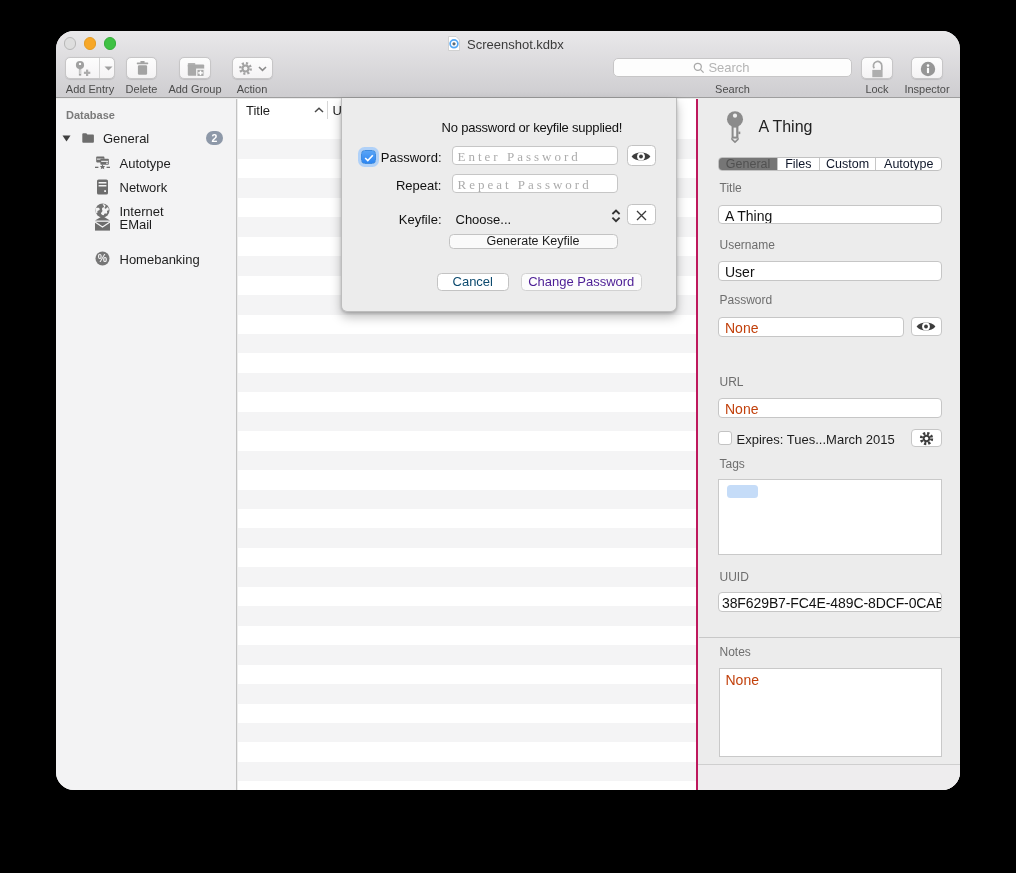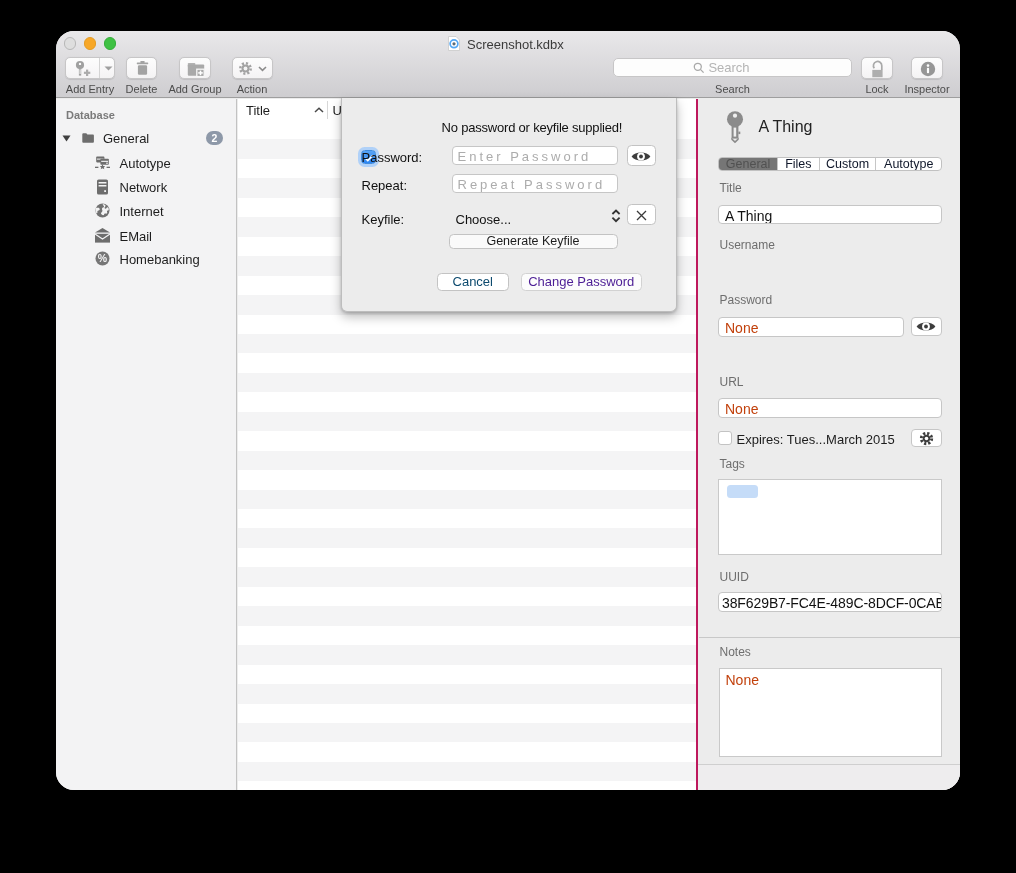--- a/index.html
+++ b/index.html
@@ -24,22 +24,22 @@
 #insp{position:absolute;left:639.5px;top:68px;right:0;bottom:0;background:#ececec;border-left:2px solid #be185d;font-size:13px}
 .ilab{position:absolute;font-size:12px;color:#6e6e6e}
 .ifield{position:absolute;left:20.5px;width:224px;height:19.5px;background:#fff;border:1px solid #c6c6c6;border-radius:4px;font-size:14px;color:#111;padding:2px 0 0 6px;white-space:nowrap;overflow:hidden}
 .ph{color:#c2410c}
 .ibtn{position:absolute;background:#fff;border:1px solid #c6c6c6;border-radius:4px;display:flex;align-items:center;justify-content:center}
 #seg{position:absolute;left:20.5px;top:57.5px;width:224px;height:14.5px;display:flex;border:1px solid #c1c1c1;border-radius:4px;background:#fff;overflow:hidden;font-size:12.5px}
 #seg div{height:100%;line-height:13.5px;text-align:center;color:#0f172a}
 #seg div+div{border-left:1px solid #c6c6c6}
 #seg .sel{background:#767676;color:#515151}
 #sheet{position:absolute;left:284.5px;top:66.8px;width:336px;height:214px;background:#ececec;border:1px solid #bdbdbd;border-top:none;border-radius:0 0 6px 6px;box-shadow:0 5px 11px rgba(0,0,0,.26),0 1px 3px rgba(0,0,0,.18);font-size:13px;color:#111}
-.dlab{position:absolute;width:80px}
-.dinput{position:absolute;left:110px;width:166.5px;height:18.5px;background:#fff;border:1px solid #c6c6c6;border-radius:4px;font-family:Liberation Sans, sans-serif;font-size:13px;color:#acacac;letter-spacing:3.0px;padding:2px 0 0 5px;white-space:nowrap;overflow:hidden}
+.dlab{position:absolute;text-align:right;width:80px}
+.dinput{position:absolute;left:110px;width:166.5px;height:18.5px;background:#fff;border:1px solid #c6c6c6;border-radius:4px;font-family:Liberation Serif, serif;font-size:13px;color:#acacac;letter-spacing:3.0px;padding:2px 0 0 5px;white-space:nowrap;overflow:hidden}
 .dbtn{position:absolute;background:#fff;border:1px solid #c3c3c3;border-radius:4.5px;text-align:center}
 </style></head>
 <body>
 <div id="win">
   <div id="chrome"></div>
   <div class="tl" id="tl1"></div>
     <div class="tl" id="tl2"></div>
     <div class="tl" id="tl3"></div>
   <div class="a" id="ticon"><svg width="12" height="15" viewBox="0 0 12 15">
         <path d="M0.5,0.5 L8,0.5 L11.5,4 L11.5,14.5 L0.5,14.5 Z" fill="#fff" stroke="#c9c9c9" stroke-width="0.8"></path>
@@ -146,21 +146,21 @@
     <div class="a" style="left:63.5px;top:2px">Network</div>
   </div>
   <div class="srow" style="left:0;top:171px;width:181px">
     <svg class="a" style="left:39px;top:1px" width="15" height="15" viewBox="0 0 15 15">
       <circle cx="7.5" cy="7.5" r="7" fill="#717171"></circle>
       <path d="M1.1,4.8 C2.6,5 3.8,4.5 4.5,5.4 C5.2,6.3 4.5,7.3 3.5,7.5 C2.5,7.7 2.1,8.8 2.5,9.9 L1.4,10.2 C0.5,8.6 0.4,6.5 1.1,4.8 Z" fill="#f3f3f4"></path>
       <path d="M7.6,0.7 C8.8,1.6 10.2,1.3 10.5,2.5 C10.8,3.7 9.4,4 9.6,5 C9.8,6 11.2,5.8 11.7,4.8 C12.2,3.9 13.2,4.2 13.6,5.1 L13.8,7.2 C12.4,7 11.6,8 12.1,9.1 C12.6,10.1 11.8,11 10.8,10.6 C9.8,10.3 8.8,11 9,12.1 C7.4,12.4 6.2,11.6 6,10.6 C5.9,9.5 7.2,9.2 7.4,8 C7.6,6.9 6.7,6.5 7,5.5 C7.4,4.5 9,4.9 9,3.6 C9,2.6 7.8,2.2 7.6,0.7 Z" fill="#f3f3f4"></path>
     </svg>
     <div class="a" style="left:63.5px;top:2px">Internet</div>
   </div>
-  <div class="srow" style="left:0;top:196px;width:181px">
+  <div class="srow" style="left:0;top:184px;width:181px">
     <svg class="a" style="left:38px;top:1px" width="17" height="15" viewBox="0 0 17 15">
       <path d="M8.5,0 L16,4.6 L1,4.6 Z" fill="#6d6d6d"></path>
       <rect x="1" y="5.8" width="15" height="8.8" fill="#6d6d6d"></rect>
       <path d="M1,6 L8.5,11 L16,6" fill="none" stroke="#f3f3f4" stroke-width="1.2"></path>
     </svg>
     <div class="a" style="left:63.5px;top:2px">EMail</div>
   </div>
   <div class="srow" style="left:0;top:218.8px;width:181px">
     <svg class="a" style="left:39px;top:1px" width="15" height="15" viewBox="0 0 15 15">
       <circle cx="7.5" cy="7.5" r="7" fill="#767676"></circle>
@@ -191,20 +191,21 @@
     <div class="a" style="left:61px;top:19px;font-size:16px;color:#222">A Thing</div>
     <div id="seg">
         <div class="sel" style="width:58.5px">General</div>
         <div style="width:41.8px">Files</div>
         <div style="width:57.2px">Custom</div>
         <div style="width:66px">Autotype</div>
       </div>
     <div class="ilab" style="left:22px;top:82.2px">Title</div>
     <div class="ifield" style="top:105.5px">A Thing</div>
     <div class="ilab" style="left:22px;top:138.7px">Username</div>
+    <div class="ifield" style="top:162px">User</div>
     <div class="ilab" style="left:22px;top:194px">Password</div>
     <div class="ifield" style="top:218px;width:186px"><span class="ph">None</span></div>
     <div class="ibtn" style="left:213px;top:218px;width:31.5px;height:19px">
       <svg width="20" height="13" viewBox="0 0 20 13">
           <path d="M0.6,6.5 C4,1.1 16,1.1 19.4,6.5 C16,11.9 4,11.9 0.6,6.5 Z" fill="#3d3d3d"></path>
           <circle cx="10" cy="6.5" r="3.9" fill="#fff"></circle>
           <circle cx="10" cy="6.5" r="1.9" fill="#3d3d3d"></circle>
         </svg>
     </div>
     <div class="ilab" style="left:22px;top:276.3px">URL</div>

